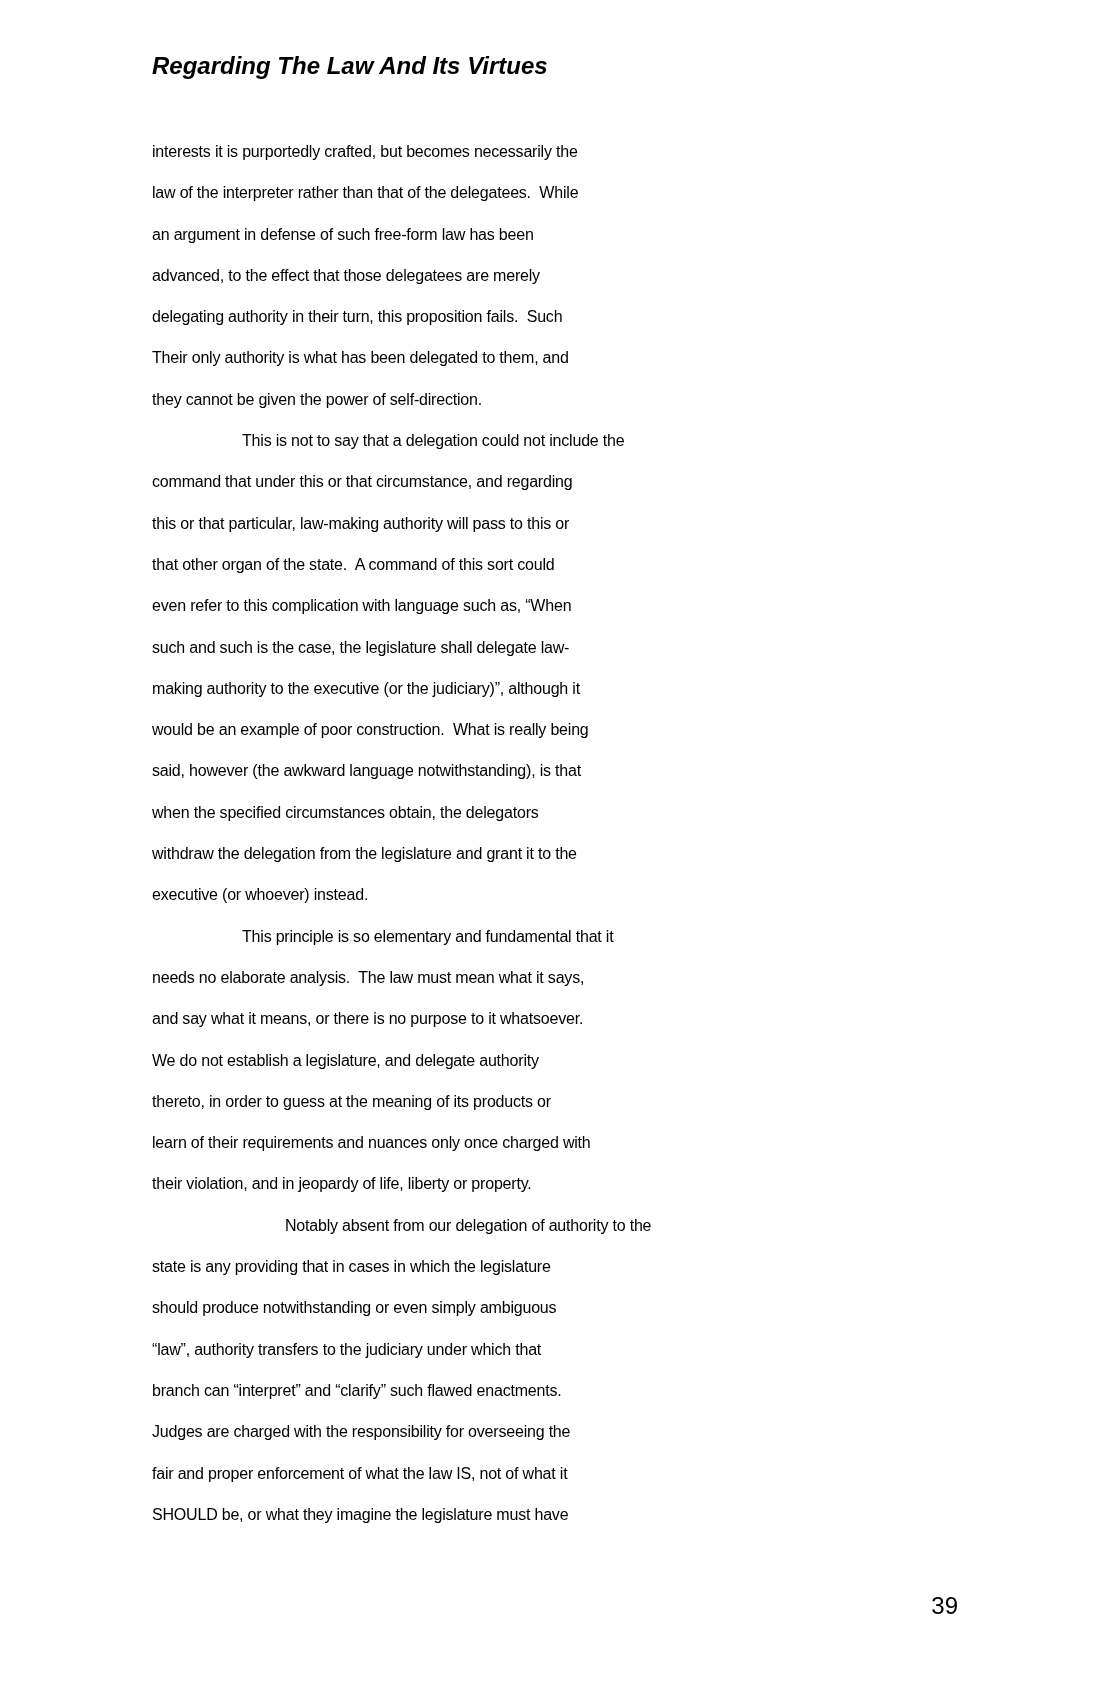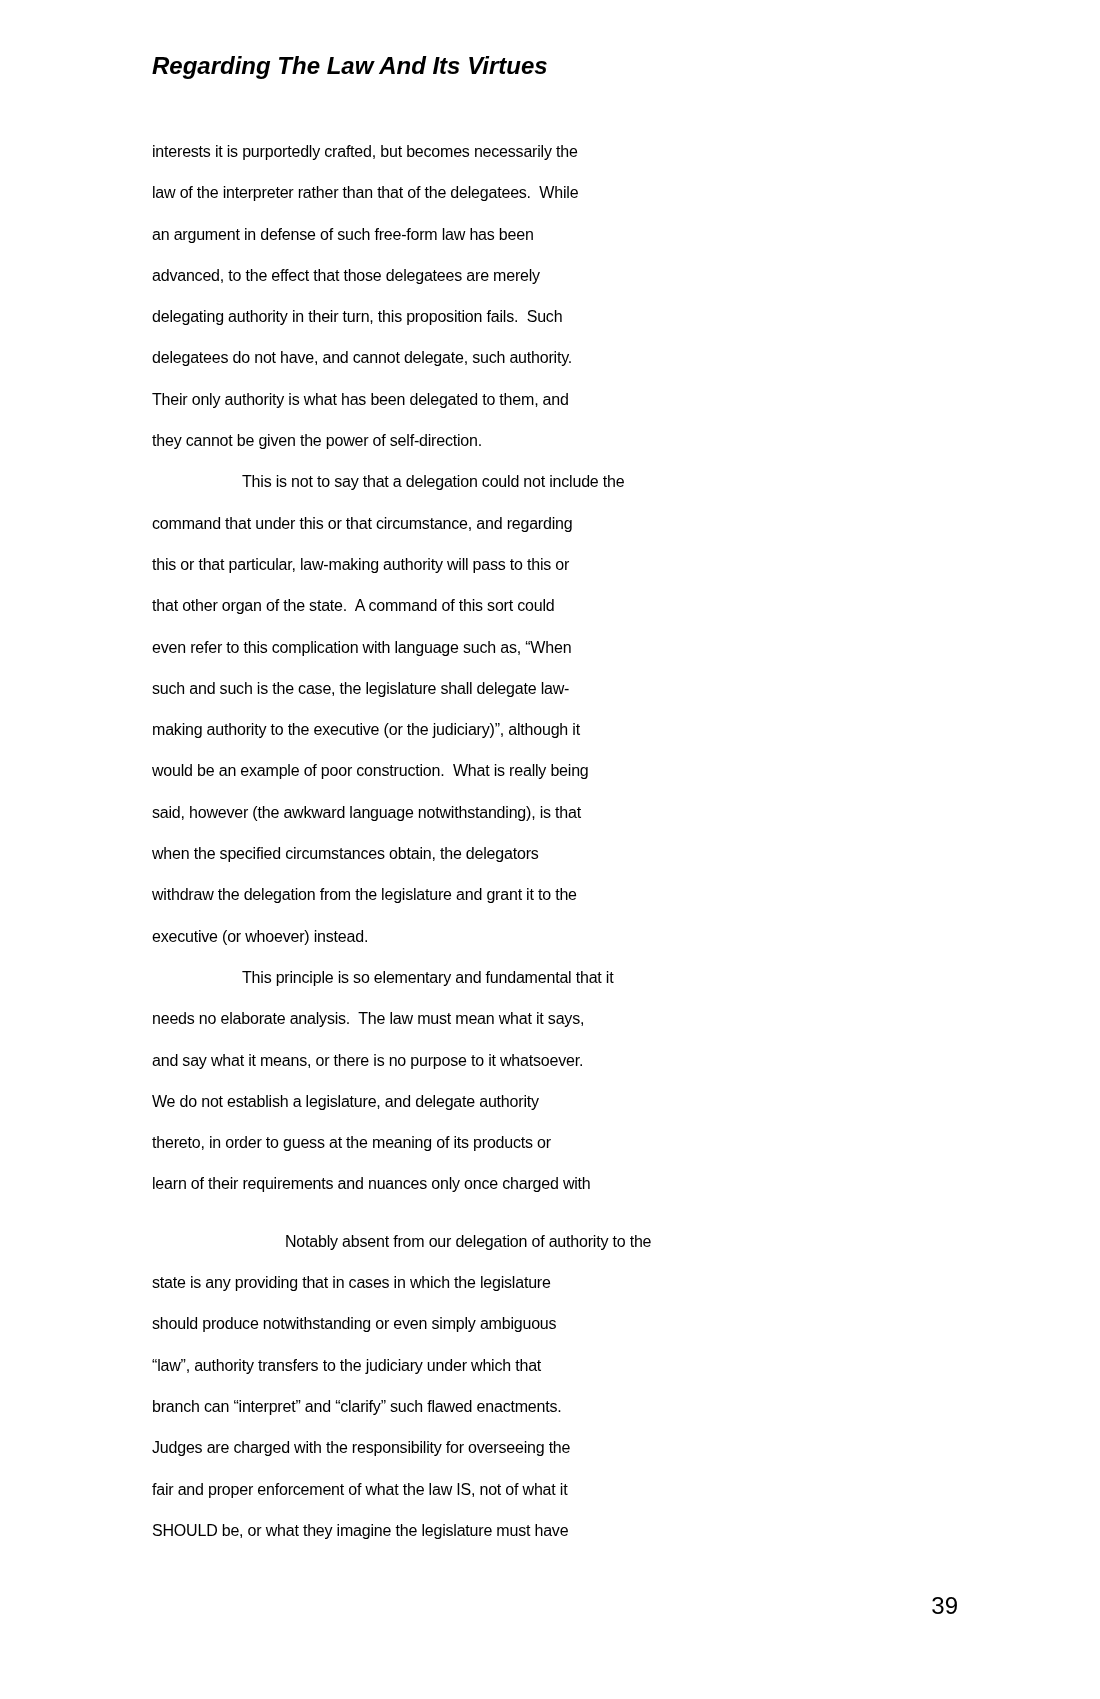--- a/index.html
+++ b/index.html
@@ -38,21 +38,21 @@
   }
   .para {
     margin: 0;
     padding: 0;
   }
   .line {
     white-space: pre;  
     height: 41.3px;
   }
   .para.indent-normal .line.first { padding-left: 90px; }
-  .para.indent-large  .line.first { padding-left: 133px; margin-top: 16px; }
+  .para.indent-large  .line.first { padding-left: 133px; }
   .page-number {
     position: absolute;
     left: 152px;
     top: 1592px;
     width: 806px;
     text-align: right;
     font-size: 24px;
     letter-spacing: 0px;
   }
 </style>
@@ -62,21 +62,20 @@
 <div>
   <div class="running-header">Regarding The Law And Its Virtues</div>
 
   <div class="body-text" id="body-text">
       <div class="para indent-none">
         <div class="line first">interests it is purportedly crafted, but becomes necessarily the</div>
         <div class="line">law of the interpreter rather than that of the delegatees.  While</div>
         <div class="line">an argument in defense of such free-form law has been</div>
         <div class="line">advanced, to the effect that those delegatees are merely</div>
         <div class="line">delegating authority in their turn, this proposition fails.  Such</div>
-        <div class="line">delegatees do not have, and cannot delegate, such authority.</div>
         <div class="line">Their only authority is what has been delegated to them, and</div>
         <div class="line">they cannot be given the power of self-direction.</div>
       </div>
       <div class="para indent-normal">
         <div class="line first">This is not to say that a delegation could not include the</div>
         <div class="line">command that under this or that circumstance, and regarding</div>
         <div class="line">this or that particular, law-making authority will pass to this or</div>
         <div class="line">that other organ of the state.  A command of this sort could</div>
         <div class="line">even refer to this complication with language such as, “When</div>
         <div class="line">such and such is the case, the legislature shall delegate law-</div>
@@ -87,20 +86,21 @@
         <div class="line">withdraw the delegation from the legislature and grant it to the</div>
         <div class="line">executive (or whoever) instead.</div>
       </div>
       <div class="para indent-normal">
         <div class="line first">This principle is so elementary and fundamental that it</div>
         <div class="line">needs no elaborate analysis.  The law must mean what it says,</div>
         <div class="line">and say what it means, or there is no purpose to it whatsoever.</div>
         <div class="line">We do not establish a legislature, and delegate authority</div>
         <div class="line">thereto, in order to guess at the meaning of its products or</div>
         <div class="line">learn of their requirements and nuances only once charged with</div>
+        <div class="line">their violation, and in jeopardy of life, liberty or property.</div>
       </div>
       <div class="para indent-large">
         <div class="line first">Notably absent from our delegation of authority to the</div>
         <div class="line">state is any providing that in cases in which the legislature</div>
         <div class="line">should produce notwithstanding or even simply ambiguous</div>
         <div class="line">“law”, authority transfers to the judiciary under which that</div>
         <div class="line">branch can “interpret” and “clarify” such flawed enactments.</div>
         <div class="line">Judges are charged with the responsibility for overseeing the</div>
         <div class="line">fair and proper enforcement of what the law IS, not of what it</div>
         <div class="line">SHOULD be, or what they imagine the legislature must have</div>

